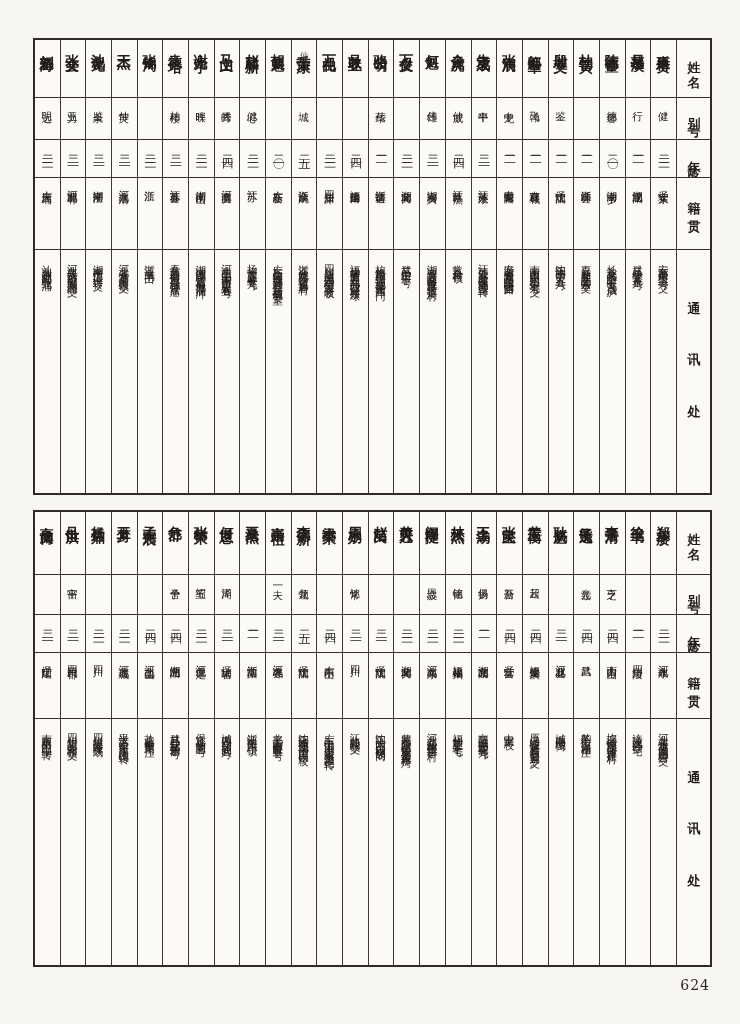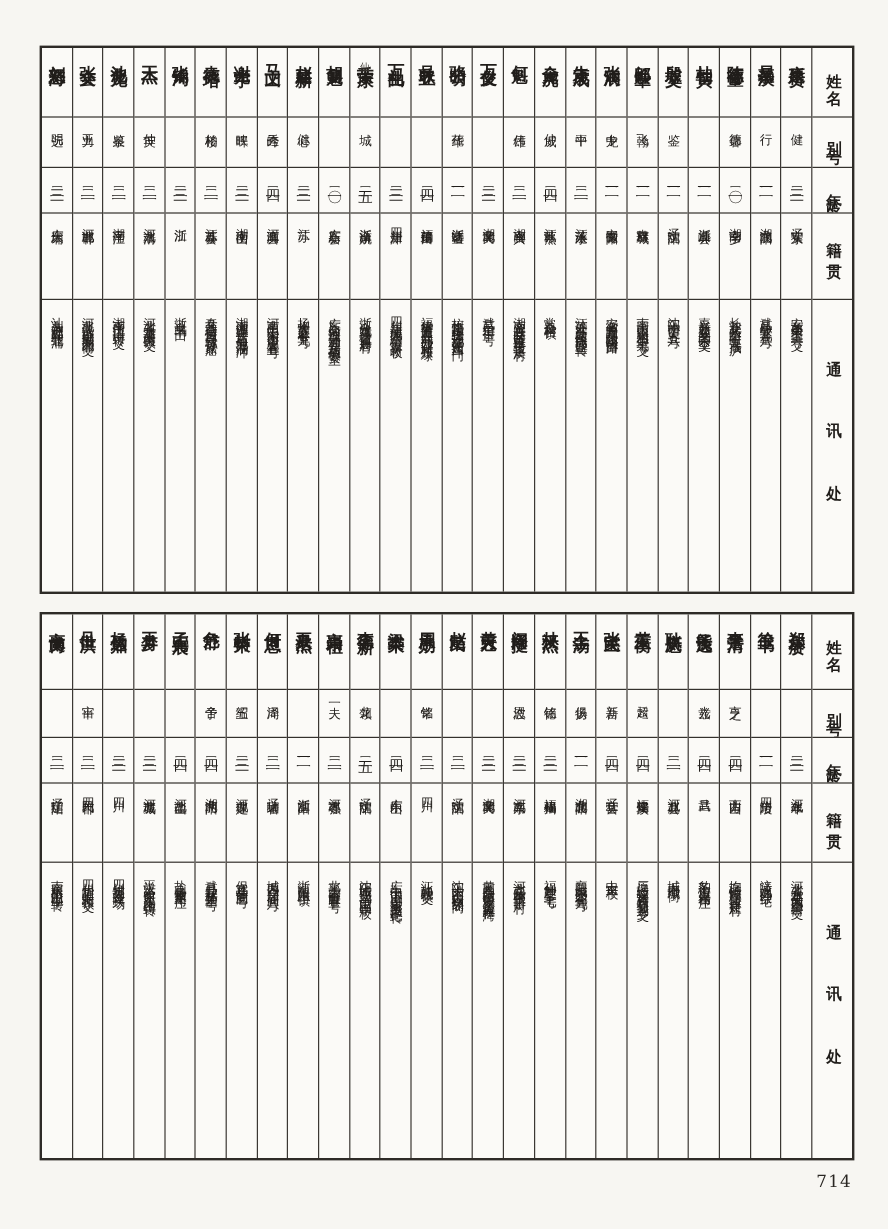--- a/index.html
+++ b/index.html
@@ -1065,14 +1065,14 @@
           <span class="vtext">二二</span>
         </div>
         <div class="cell c-origin">
           <span class="vtext">辽宁辽阳</span>
         </div>
         <div class="cell c-address">
           <span class="vtext">南京板桥中山中学转</span>
         </div>
       </div>
     </div>
-  <div class="page-number">714</div>
+  <div class="page-number">624</div>
 </div>
 
 </body></html>

